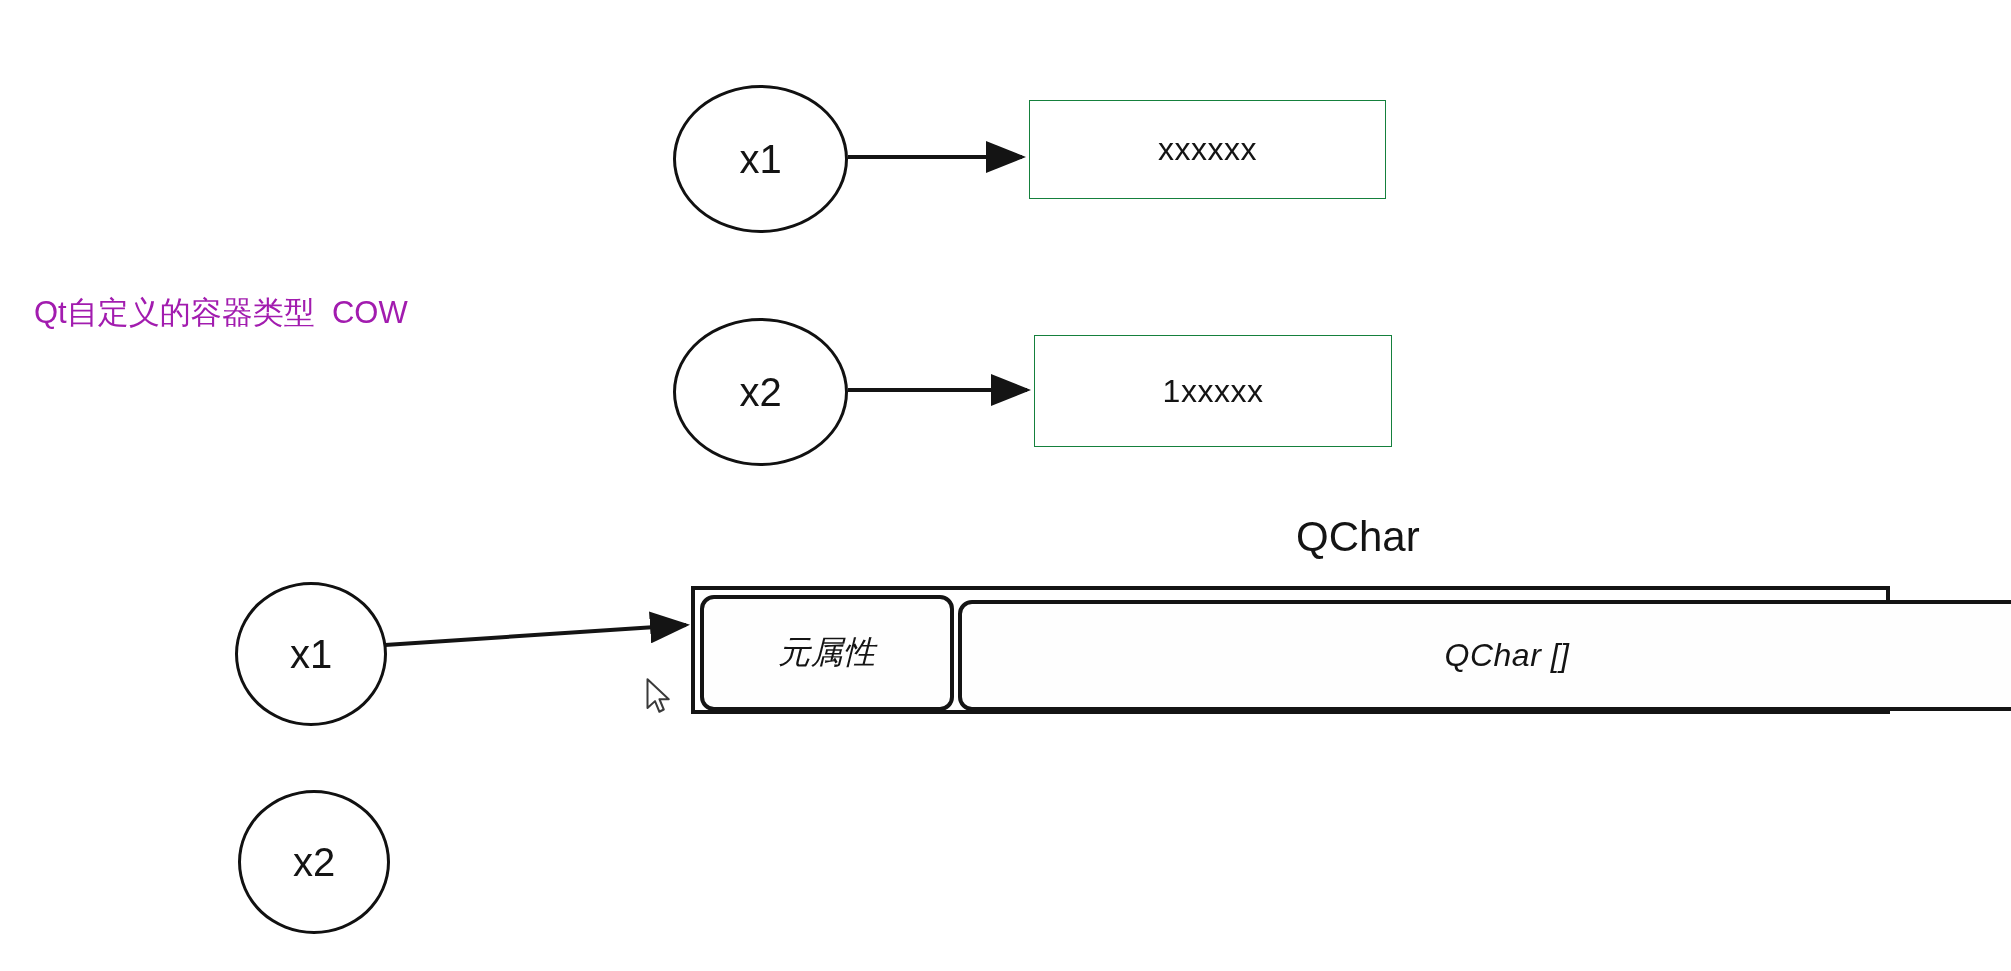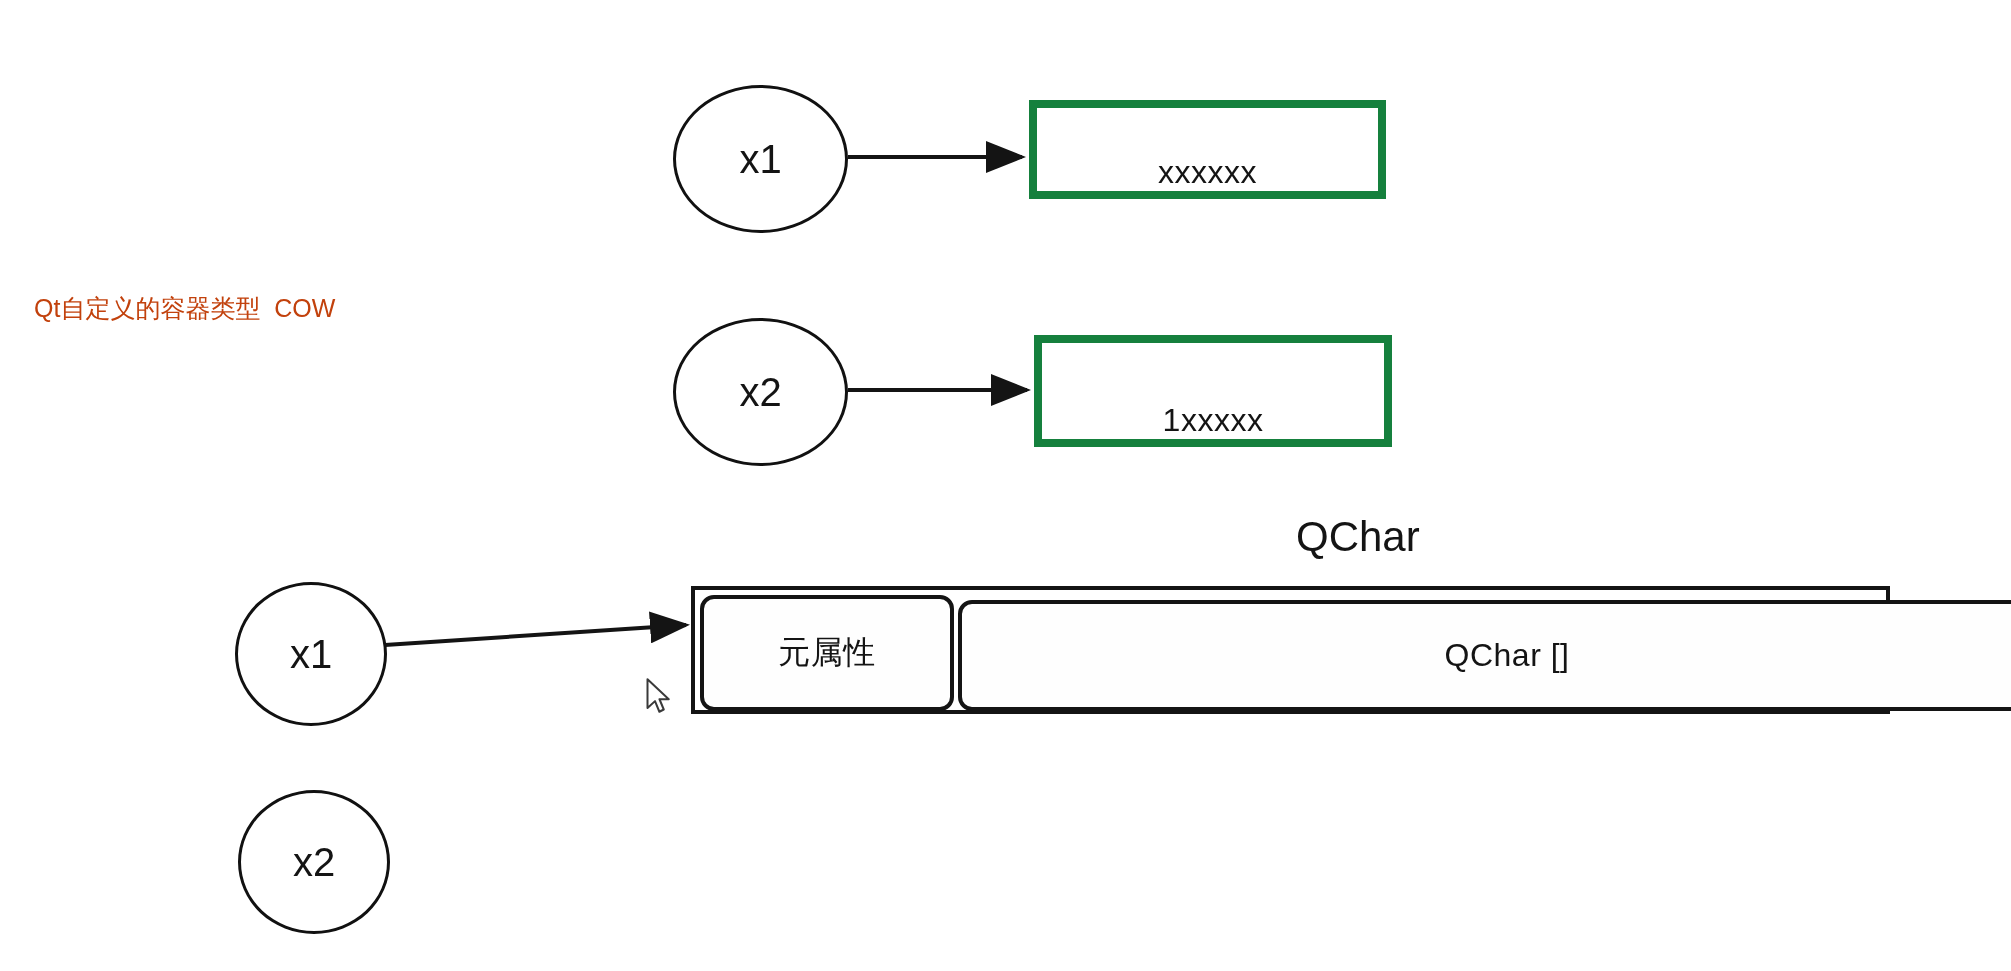--- a/index.html
+++ b/index.html
@@ -29,22 +29,22 @@
     line-height: 46px;
     letter-spacing: 0.2px;
     color: #141414;
     white-space: pre;
   }
   .code-line { display: block; }
 
   .cow-label {
     left: 34px;
     top: 292px;
-    font-size: 25px;
-    color: #c2410c;
+    font-size: 31px;
+    color: #a21caf;
     white-space: pre;
   }
 
   .qchar-label {
     left: 1296px;
     top: 513px;
     font-size: 42px;
     color: #141414;
     white-space: pre;
   }
@@ -60,25 +60,25 @@
     box-sizing: border-box;
   }
   .node-circle > span {
     font-size: 40px;
     color: #141414;
     line-height: 1;
   }
 
   
   .plain-box {
-    border: 8px solid #15803d;
+    border: 1px solid #15803d;
     background: #ffffff;
     box-sizing: border-box;
     display: flex;
-    align-items: flex-end;
+    align-items: center;
     justify-content: center;
   }
   .plain-box > span {
     font-size: 32px;
     color: #141414;
     letter-spacing: 0.5px;
   }
 
   
   .outer-container {
@@ -92,20 +92,21 @@
     background: #fefefe;
     box-sizing: border-box;
     display: flex;
     align-items: center;
     justify-content: center;
   }
   .inner-box > span {
     font-size: 32px;
     color: #141414;
     letter-spacing: 0.5px;
+    font-style: italic;
   }
 
   
   #arrow-layer {
     position: absolute;
     left: 0; top: 0;
     width: 2011px;
     height: 971px;
     pointer-events: none;
   }

